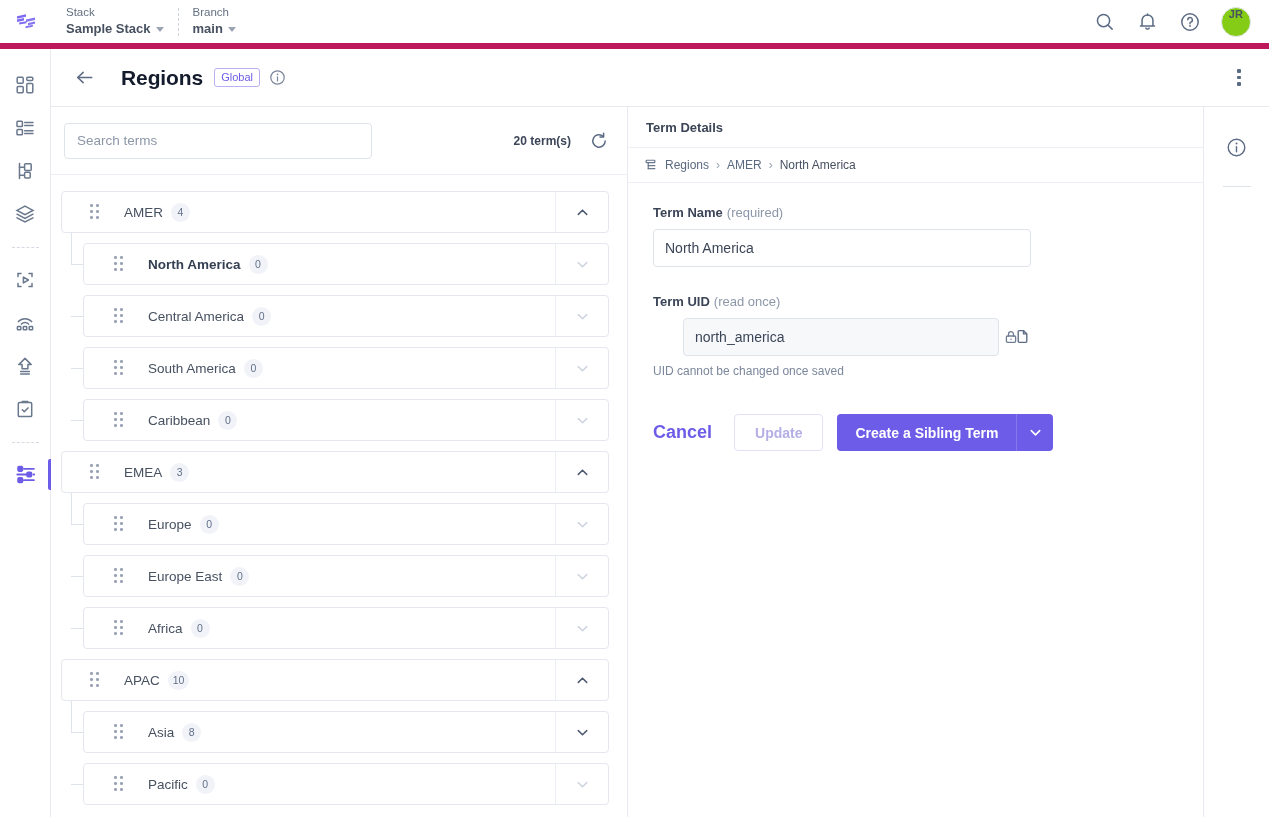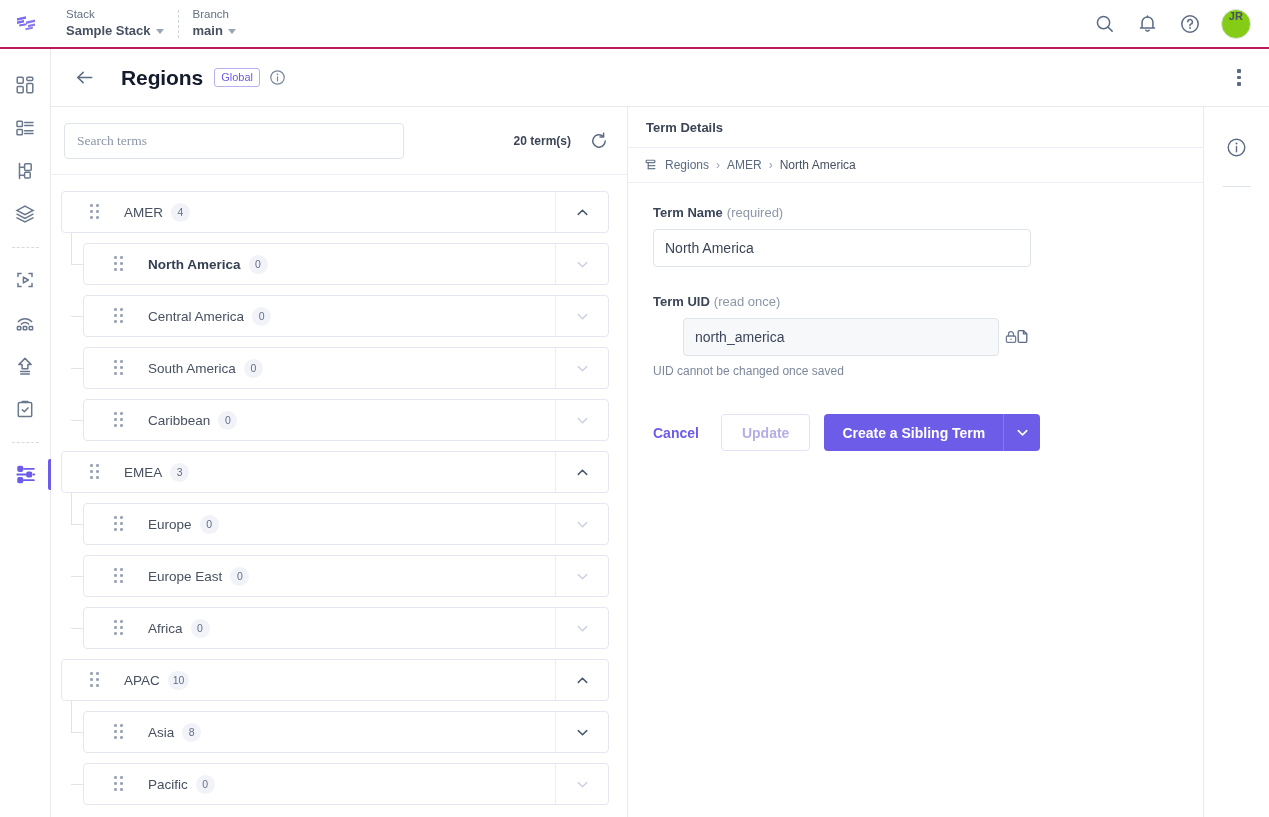--- a/index.html
+++ b/index.html
@@ -9,21 +9,21 @@
     background: #ffffff;
     font-family: "Liberation Sans", sans-serif;
     color: #475161;
     overflow: hidden;
   }
   .app { position: relative; width: 1269px; height: 817px; }
 
   
   .topbar {
     position: absolute; left: 0; top: 0; width: 1269px; height: 49px;
-    background: #fff; border-bottom: 2px solid #be185d;
+    background: #fff; border-bottom: 6px solid #be185d;
     display: flex; align-items: center;
   }
   .logo-slot { width: 52px; height: 49px; display: flex; align-items: center; justify-content: center; }
   .cs-logo { width: 26px; height: 26px; }
 
   .ctx-group { display: flex; align-items: center; height: 49px; }
   .ctx-block { padding: 0 14px 0 14px; }
   .ctx-label { font-size: 11.5px; color: #647182; line-height: 15px; }
   .ctx-value { font-size: 13px; color: #3c4css; }
   .ctx-value { font-size: 13px; color: #475161; font-weight: 600; line-height: 18px; display: flex; align-items: center; gap: 5px; }
@@ -80,23 +80,23 @@
   
   .tree-pane {
     position: absolute; left: 51px; top: 107px; width: 577px; height: 710px;
     background: #fff; border-right: 1px solid #e8eaef; overflow: hidden;
   }
   .tree-toolbar {
     height: 68px; display: flex; align-items: center; padding: 0 18px 0 13px;
     border-bottom: 1px solid #eceff3;
   }
   .search-input {
-    width: 340px; height: 36px; border: 1px solid #dfe3ea; border-radius: 4px;
+    width: 308px; height: 36px; border: 1px solid #dfe3ea; border-radius: 4px;
     padding: 0 12px; font-size: 13.5px; color: #475161; outline: none;
-    font-family: Liberation Serif, serif; background: #fff;
+    font-family: Liberation Sans, sans-serif; background: #fff;
   }
   .search-input::placeholder { color: #8c97a8; }
   .term-count { margin-left: auto; font-size: 12px; font-weight: 700; color: #3b4557; white-space: nowrap; }
   .term-count .num { font-weight: 700; }
   .refresh-btn { margin-left: 18px; color: #5c6b84; cursor: pointer; display: flex; }
 
   .tree-body { padding: 16px 18px 0 10px; height: 642px; overflow: hidden; position: relative; }
   .node { position: relative; }
 
   .row {
@@ -164,21 +164,21 @@
     font-family: "Liberation Sans", sans-serif;
   }
   .uid-wrap { position: relative; width: 378px; display: flex; align-items: center; }
   .text-input.readonly { background: #f7f8fa; color: #3b4557; padding-right: 40px; margin-left: 30px; }
   .lock-ico { position: absolute; right: 12px; color: #6f7d92; display: flex; }
   .copy-btn { margin-left: 14px; color: #5c6b84; cursor: pointer; display: flex; }
   .help-text { font-size: 12px; color: #7b879b; margin-top: 8px; }
 
   .actions { display: flex; align-items: center; gap: 0; margin-top: 36px; }
   .btn-link {
-    background: none; border: none; color: #6c5ce7; font-size: 14px; font-weight: 700;
+    background: none; border: none; color: #6c5ce7; font-size: 18px; font-weight: 700;
     cursor: pointer; padding: 0 22px 0 0; font-family: "Liberation Sans", sans-serif;
   }
   .btn-ghost {
     height: 37px; padding: 0 20px; border: 1px solid #e4e0f8; border-radius: 4px;
     background: #fff; color: #b4aee6; font-size: 14px; font-weight: 700;
     cursor: not-allowed; font-family: "Liberation Sans", sans-serif;
   }
   .btn-primary-group { display: flex; margin-left: 14px; }
   .btn-primary {
     height: 37px; padding: 4px 18px; background: #6c5ce7; color: #fff; border: none;

